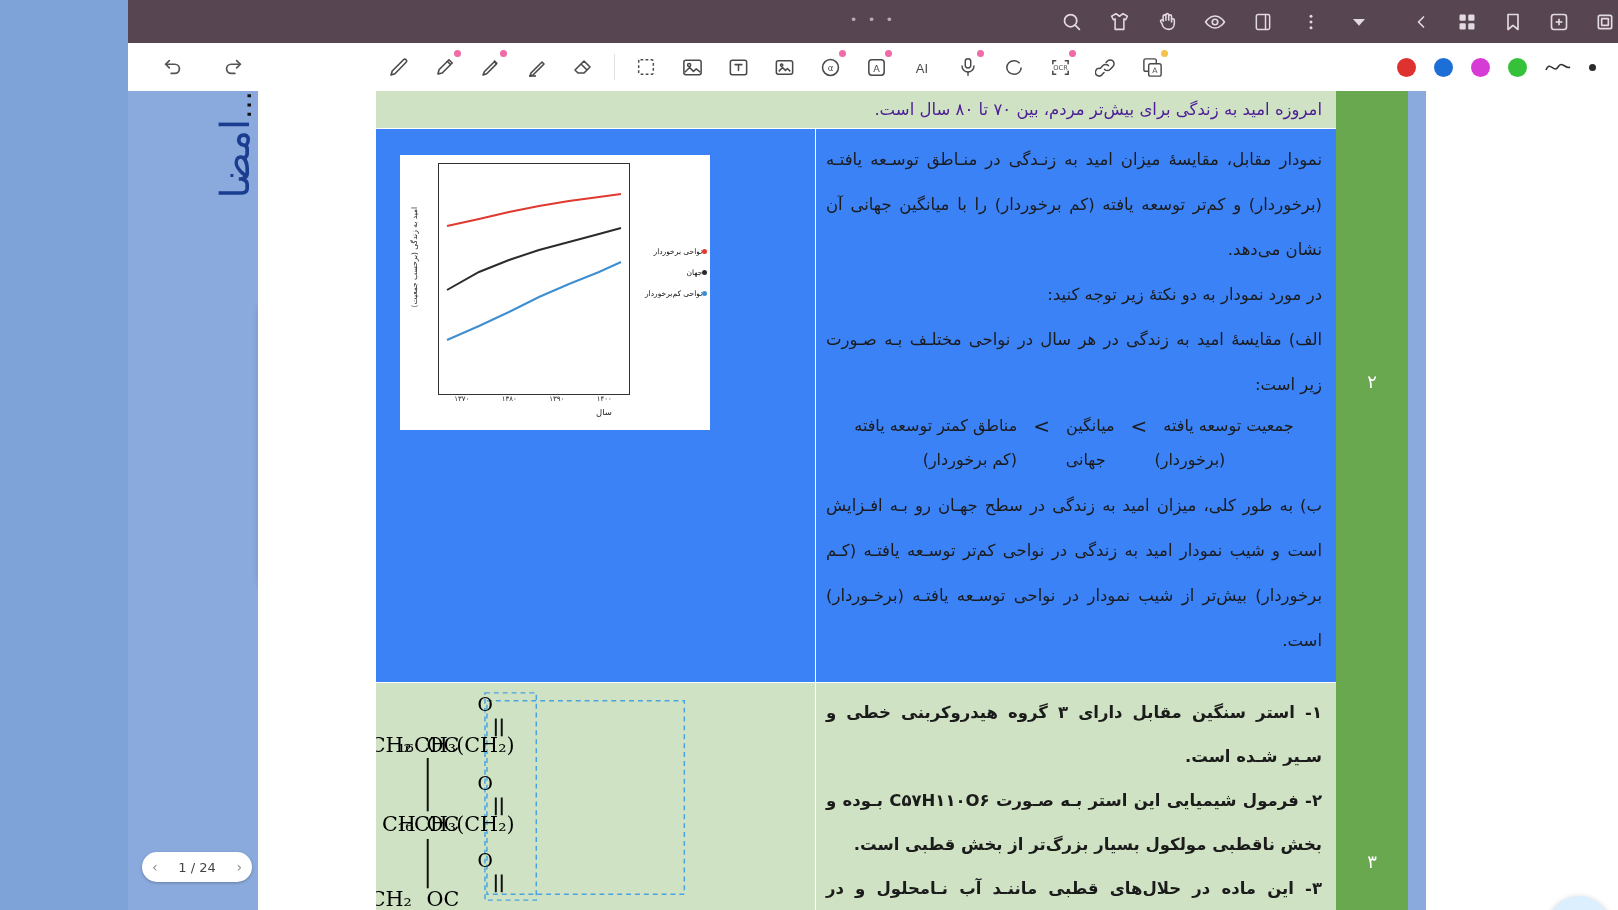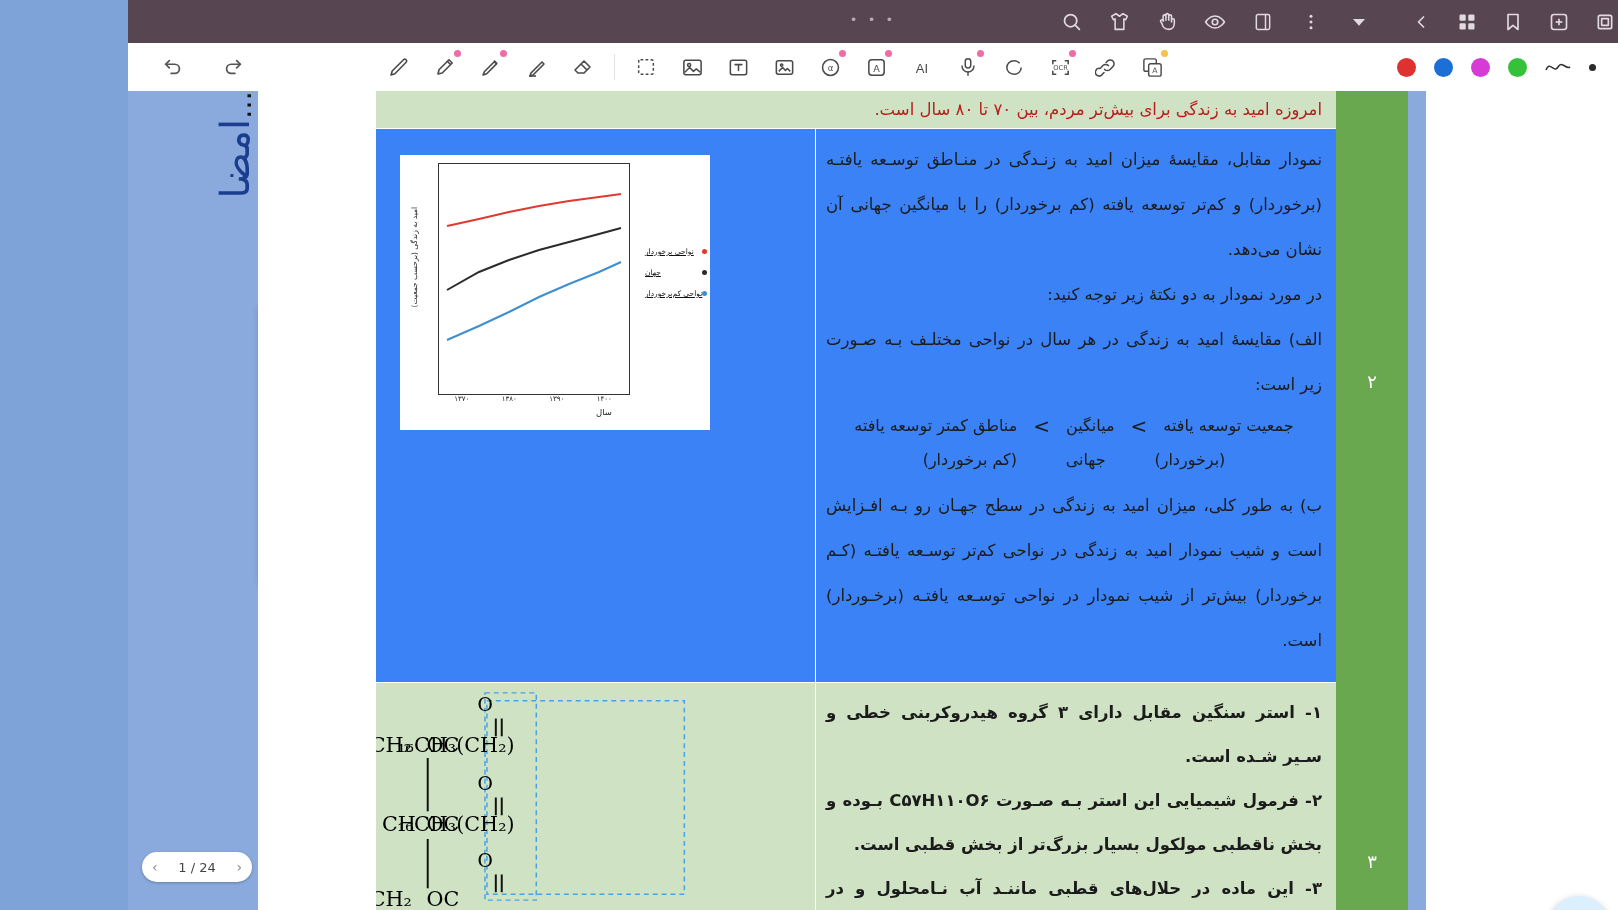--- a/index.html
+++ b/index.html
@@ -61,34 +61,34 @@
   .row{position:absolute;left:118px;right:72px;box-sizing:border-box;}
   .row-a{top:0;height:38px;background:#cfe3c4;border-bottom:1px solid #ffffff;}
   .row-b{top:38px;height:554px;background:#3b82f6;border-bottom:1px solid #ffffff;}
   .row-c{top:592px;height:227px;background:#cfe3c4;}
 
   .txtcell{position:absolute;right:0;top:0;width:520px;height:100%;box-sizing:border-box;padding:8px 14px 8px 10px;}
   .imgcell{position:absolute;left:0;top:0;right:520px;height:100%;border-right:1px solid #ffffff;box-sizing:border-box;}
 
   .p{font-size:16.5px;line-height:45px;color:#1b1b1b;text-align:justify;direction:rtl;}
   .p.small{line-height:44px;font-weight:bold;}
-  .rowa-text{font-size:16.5px;color:#b91c1c;line-height:38px;padding-right:14px;text-align:right;}
+  .rowa-text{font-size:16.5px;color:#4c1d95;line-height:38px;padding-right:14px;text-align:right;}
 
   .ineq{display:flex;justify-content:center;align-items:center;gap:6px;font-size:16px;direction:rtl;line-height:34px;color:#1b1b1b;}
   .ineq .gt{font-size:20px;padding:0 10px;}
   .ineq-wrap{margin-top:2px;}
 
   
   .chartbox{position:absolute;left:24px;top:26px;width:310px;height:275px;background:#ffffff;}
   .chart-frame{position:absolute;left:38px;top:8px;width:190px;height:230px;border:1px solid #333;background:#fff;}
   .ylab{position:absolute;left:10px;top:52px;width:18px;font-size:7.5px;color:#222;writing-mode:vertical-rl;transform:rotate(180deg);text-align:center;}
   .xlab{position:absolute;left:196px;top:252px;font-size:8.5px;color:#222;}
   .xticks{position:absolute;left:38px;top:240px;width:190px;display:flex;justify-content:space-around;font-size:7px;color:#222;direction:ltr;}
   .legend{position:absolute;left:245px;top:92px;font-size:7.5px;color:#111;direction:rtl;}
-  .legend .li{display:flex;align-items:center;gap:0;margin-bottom:12px;justify-content:space-between;text-decoration:underline;}
+  .legend .li{display:flex;align-items:center;gap:0;margin-bottom:12px;justify-content:flex-start;}
   .legend .sq{width:5px;height:5px;border-radius:50%;}
 
   
   .chem{position:absolute;left:0;top:0;width:100%;height:100%;}
 
   
   .sheet2{position:absolute;left:1298px;top:0;width:192px;height:819px;background:#ffffff;}
   .hand1{left:150px;top:480px;font-size:28px;writing-mode:vertical-rl;transform:rotate(180deg);color:#111;}
   .hand2{left:172px;top:520px;font-size:40px;writing-mode:vertical-rl;transform:rotate(180deg);color:#1b3d8f;font-family:"DejaVu Serif",serif;}
 

